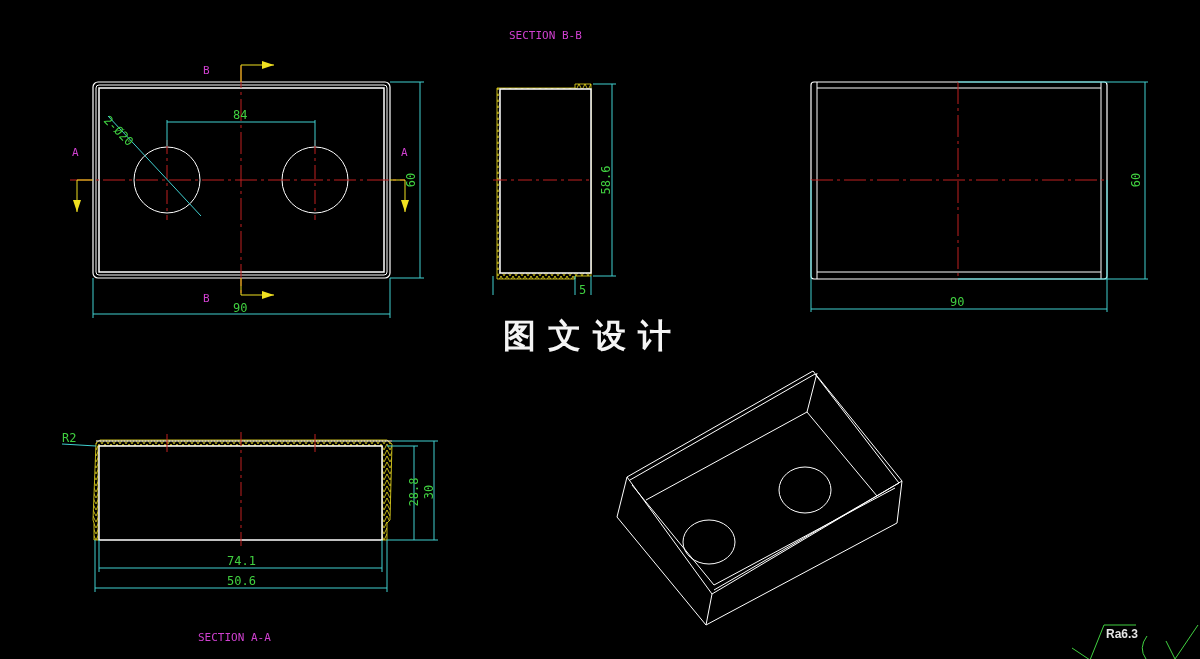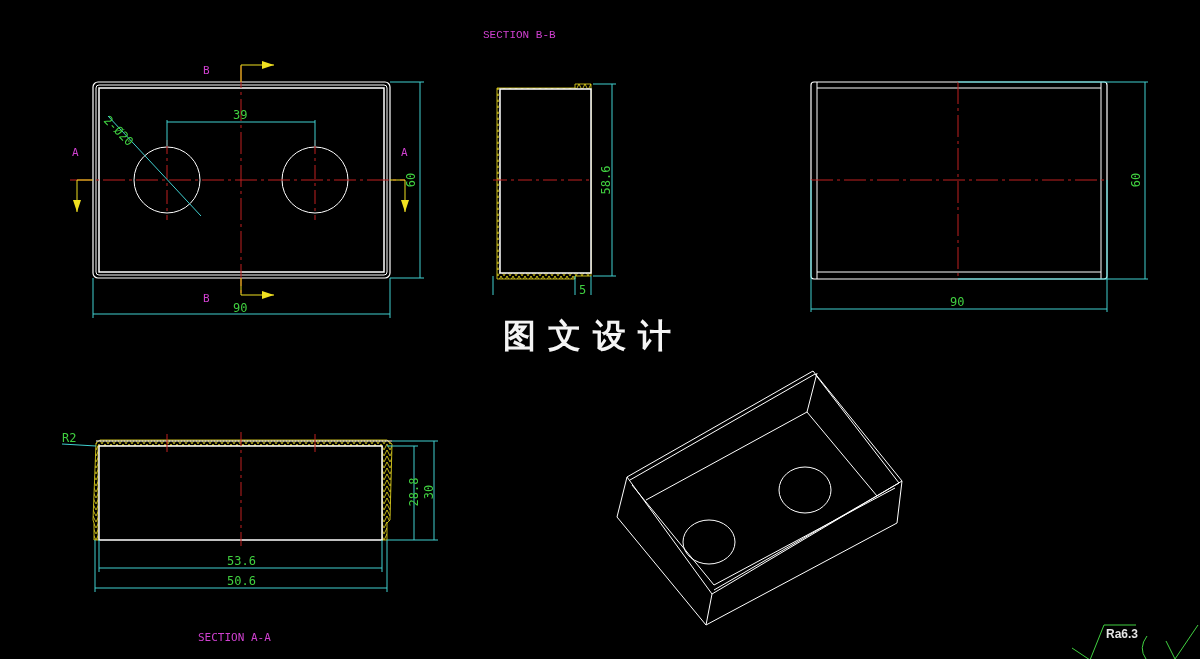--- a/index.html
+++ b/index.html
@@ -121,40 +121,40 @@
     <ellipse cx="709" cy="542" rx="26" ry="22"></ellipse>
   </g>
 
   <g fill="none" stroke="#40d040" stroke-width="1">
     <polyline points="1072,648 1090,660 1104,625 1136,625"></polyline>
     <path d="M1147,636 Q1138,648 1146,659"></path>
     <polyline points="1166,641 1175,659 1198,625"></polyline>
   </g>
 </svg>
 
-<span class="lbl mag" style="left:483px;top:30px;font-family:Liberation Mono, monospace;">SECTION B-B</span>
+<span class="lbl mag" style="left:509px;top:30px;">SECTION B-B</span>
 
 <span class="lbl mag" style="left:203px;top:65px;">B</span>
 <span class="lbl mag" style="left:203px;top:293px;">B</span>
 <span class="lbl mag" style="left:72px;top:147px;">A</span>
 <span class="lbl mag" style="left:401px;top:147px;">A</span>
 
-<span class="lbl dim" style="left:233px;top:109px;">39</span>
+<span class="lbl dim" style="left:233px;top:109px;">84</span>
 <span class="lbl dim" style="left:110px;top:114px;transform:rotate(45deg);transform-origin:left top;">2-Ø20</span>
 <span class="lbl dim" style="left:233px;top:302px;">90</span>
 <span class="lbl dim vert" style="left:404px;top:174px;">60</span>
 
 <span class="lbl dim vert" style="left:592px;top:174px;">58.6</span>
 <span class="lbl dim" style="left:579px;top:284px;">5</span>
 
 <span class="lbl dim" style="left:950px;top:296px;">90</span>
 <span class="lbl dim vert" style="left:1129px;top:174px;">60</span>
 
 <div class="wm" style="left:503px;top:314px;">图文设计</div>
 
 <span class="lbl dim" style="left:62px;top:432px;">R2</span>
 <span class="lbl dim vert" style="left:400px;top:486px;">28.8</span>
 <span class="lbl dim vert" style="left:422px;top:486px;">30</span>
-<span class="lbl dim" style="left:227px;top:555px;">53.6</span>
+<span class="lbl dim" style="left:227px;top:555px;">74.1</span>
 <span class="lbl dim" style="left:227px;top:575px;">50.6</span>
 <span class="lbl mag" style="left:198px;top:592px;margin-top:40px;">SECTION A-A</span>
 
 <span class="lbl" style="left:1106px;top:628px;color:#e5e5e5;font-size:12px;font-family:Liberation Sans, sans-serif;font-weight:bold;">Ra6.3</span>
 
 </body></html>

